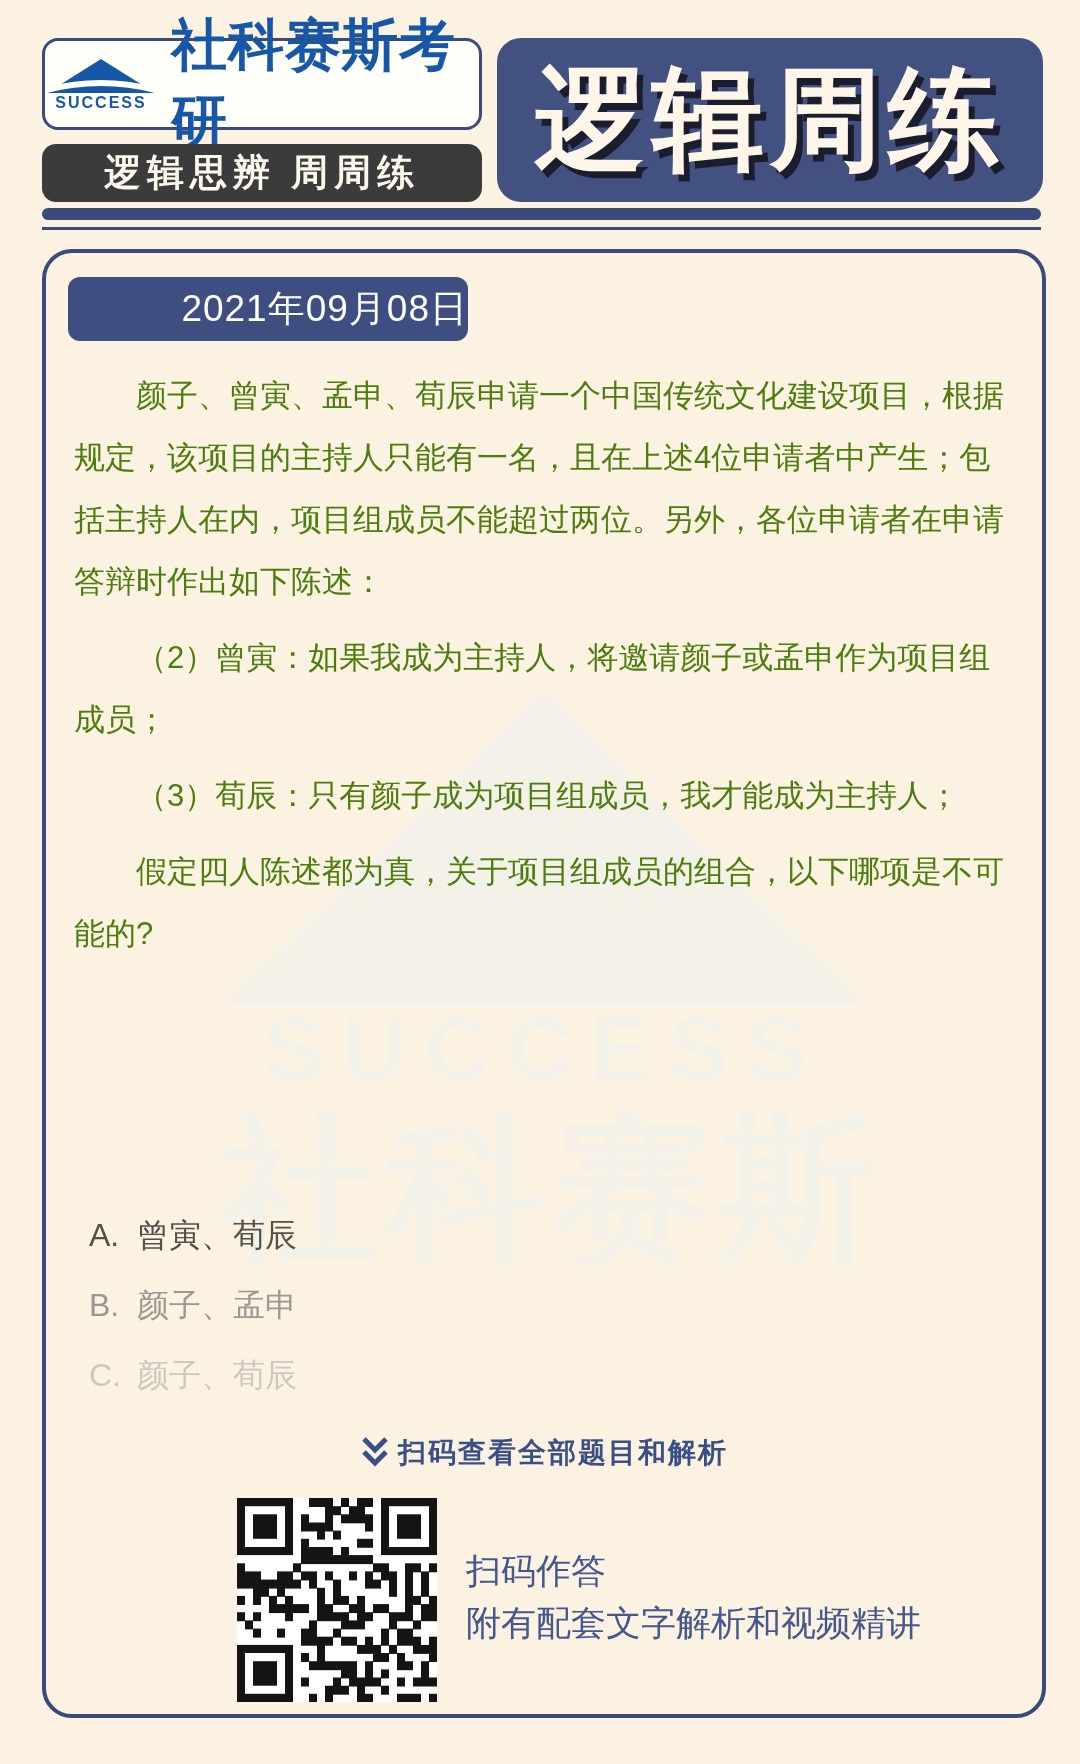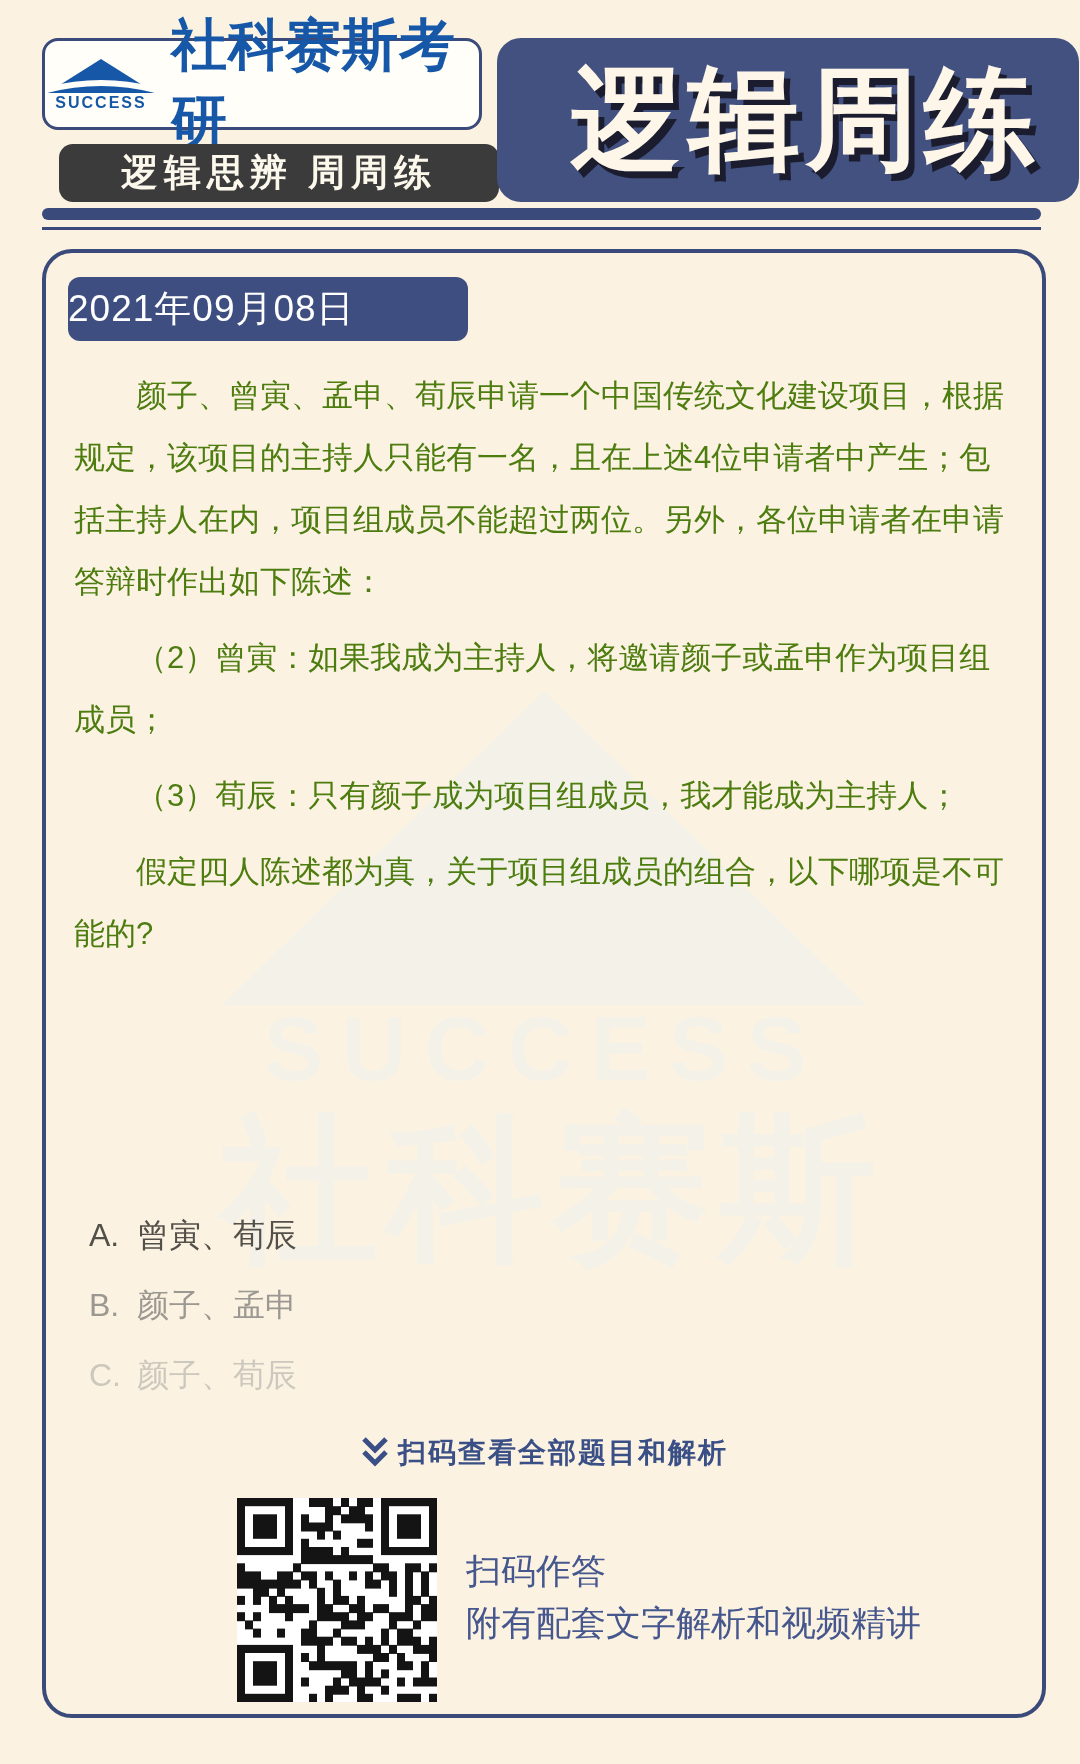--- a/index.html
+++ b/index.html
@@ -8,45 +8,45 @@
   .abs{position:absolute;}
 
   
   .logo-box{left:42px;top:38px;width:440px;height:92px;background:#fffef8;
     border:3px solid #3a4a7a;border-radius:16px;display:flex;align-items:center;
     justify-content:center;gap:14px;box-sizing:border-box;}
   .logo-mark{display:flex;flex-direction:column;align-items:center;line-height:1;}
   .logo-word{font-size:16px;font-weight:bold;color:#1658a7;letter-spacing:2px;margin-top:-2px;}
   .brand-name{font-size:56px;font-weight:900;color:#1658a7;letter-spacing:1px;}
   .tagline-badge{left:42px;top:144px;width:440px;height:58px;background:#3b3b3c;border-radius:14px;
-    display:flex;align-items:center;justify-content:center;margin-left:17px;}
+    display:flex;align-items:center;justify-content:center;}
   .tagline-badge span{font-family:"Liberation Serif","DejaVu Serif",serif;font-weight:900;
     font-size:37px;color:#fdf8ec;letter-spacing:6px;}
   .title-block{left:497px;top:38px;width:546px;height:164px;background:#42517f;border-radius:24px;
-    display:flex;align-items:center;justify-content:center;padding-left:36px;}
+    display:flex;align-items:center;justify-content:center;}
   .title-block span{font-family:"Liberation Serif","DejaVu Serif",serif;font-weight:900;
     font-size:112px;color:#fdf6e9;letter-spacing:6px;text-shadow:6px 7px 0 #1b1d2e;}
   .rule-thick{left:42px;top:208px;width:999px;height:12px;background:#3a4a7a;border-radius:6px;}
   .rule-thin{left:42px;top:227px;width:999px;height:3px;background:#3a4a7a;}
 
   
   .card{left:42px;top:249px;width:996px;height:1461px;border:4px solid #3a4a7a;border-radius:30px;
     box-sizing:content-box;}
   .card-inner{position:absolute;inset:0;overflow:hidden;border-radius:26px;}
 
   
   .wm{position:absolute;left:0;width:100%;text-align:center;z-index:0;color:#f4f2e8;}
   .wm-tri{top:430px;}
   .wm-word{top:745px;font-size:90px;font-weight:900;letter-spacing:18px;}
   .wm-name{top:832px;font-size:158px;font-weight:900;letter-spacing:8px;padding-left:8px;}
 
   .content{position:absolute;inset:0;z-index:1;}
 
   .date-badge{left:22px;top:24px;width:400px;height:64px;background:#3e4e80;border-radius:12px;
-    display:flex;align-items:center;justify-content:flex-start;}
+    display:flex;align-items:center;justify-content:flex-end;}
   .date-badge span{color:#ffffff;font-size:37px;letter-spacing:1px;}
 
   .qtext{left:28px;top:112px;width:935px;font-size:31px;line-height:62px;color:#4d7c0f;}
   .qtext p{margin:0 0 14px 0;text-indent:2em;}
 
   .options{left:43px;top:966px;width:900px;}
   .opt{display:flex;align-items:baseline;margin-bottom:38px;font-size:32px;line-height:32px;}
   .opt .opt-label{width:48px;}
   .opt-a{color:#53504a;}
   .opt-b{color:#9b9791;}

